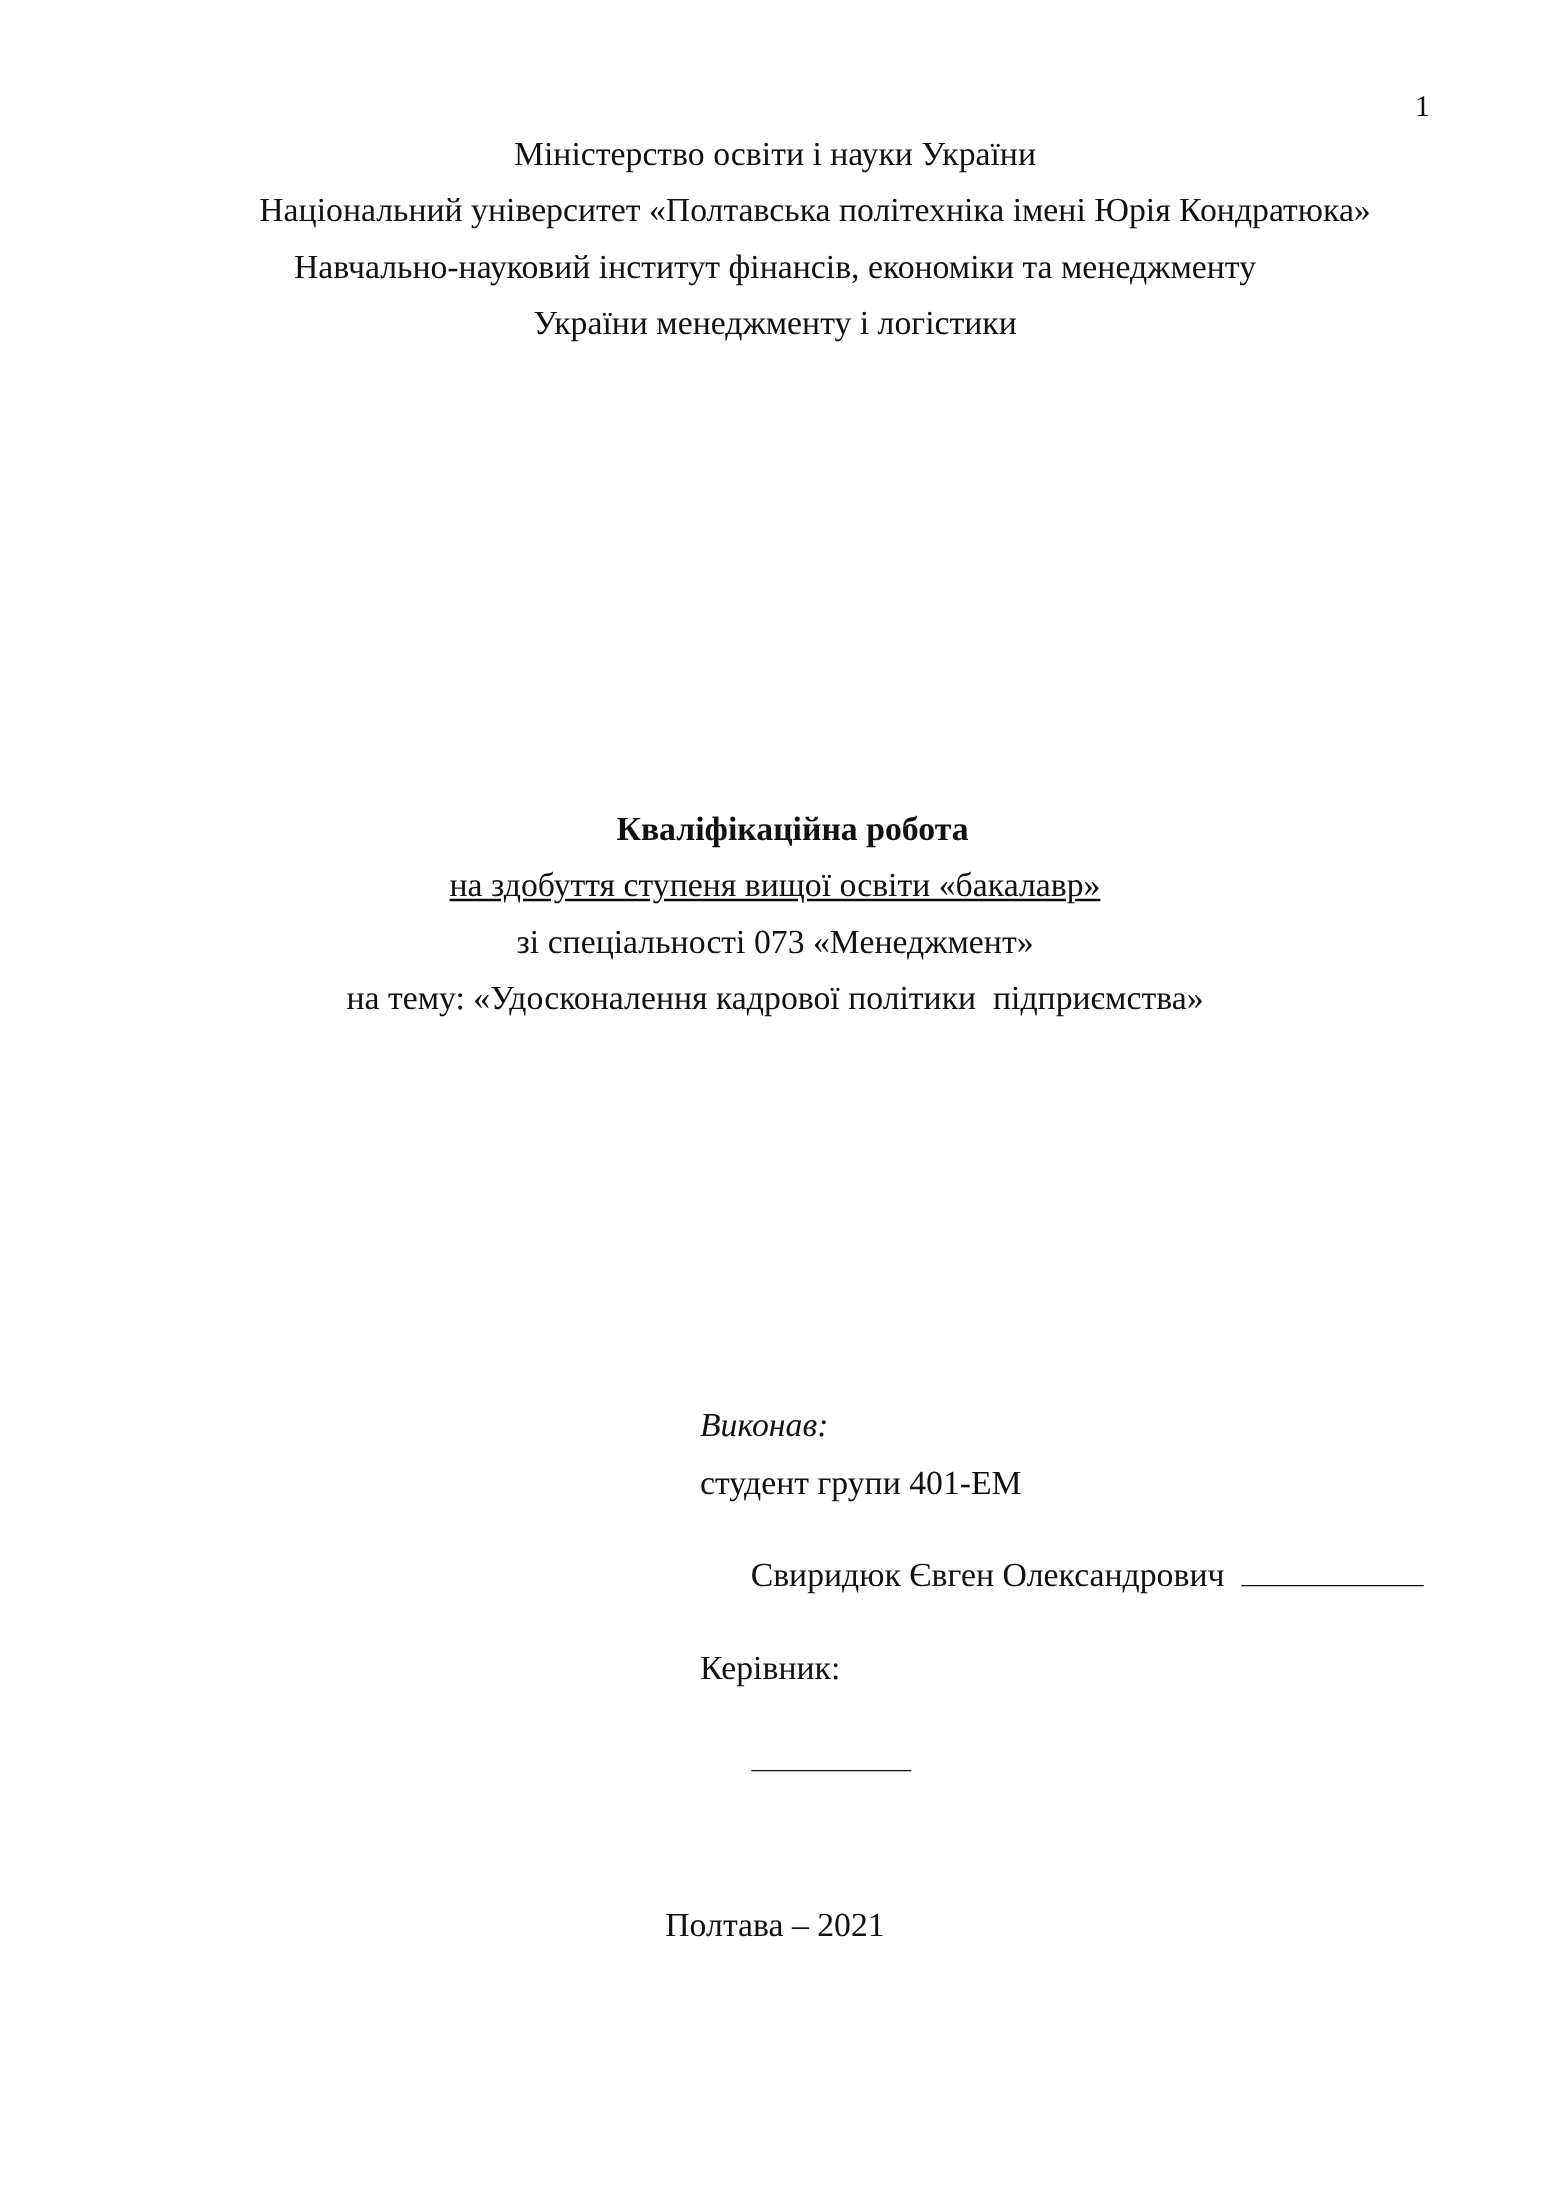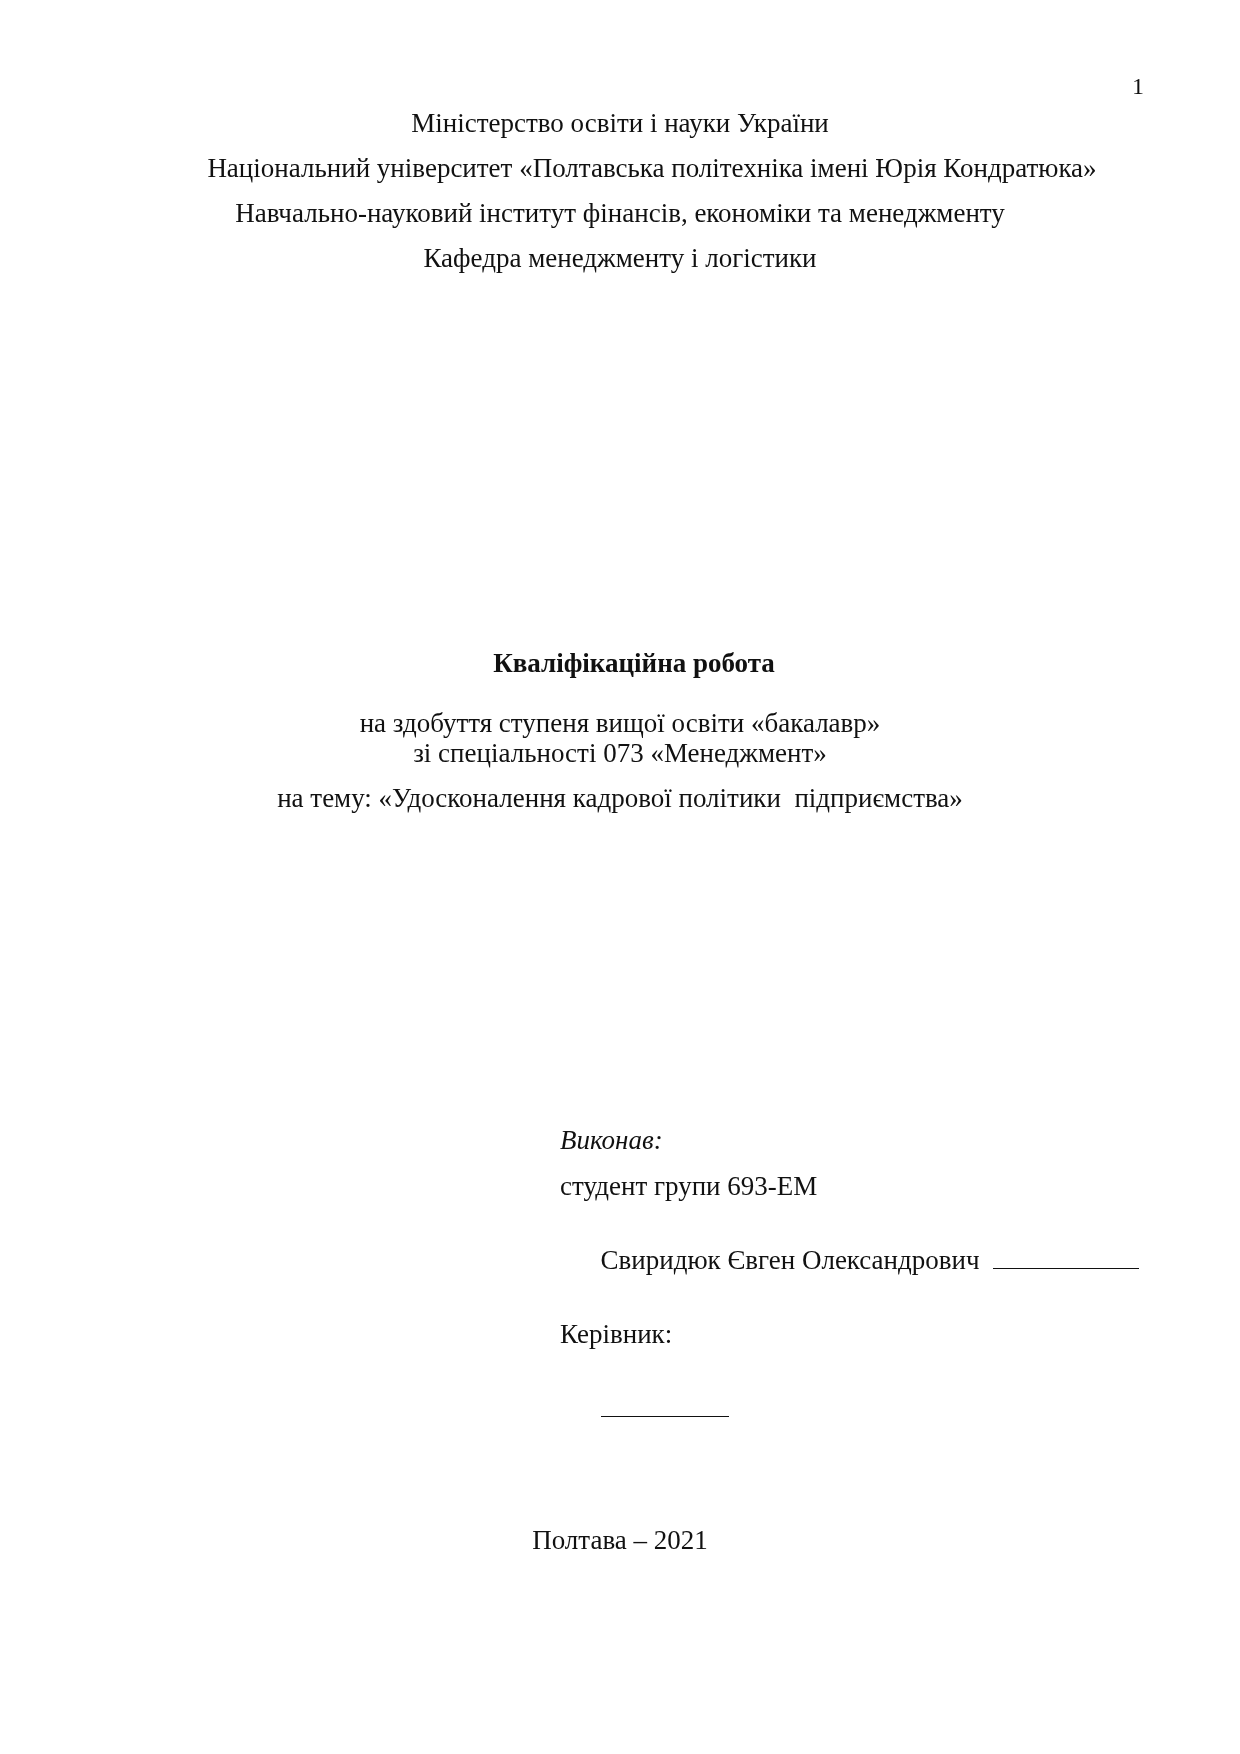--- a/index.html
+++ b/index.html
@@ -52,33 +52,33 @@
 <body>
 
 <div>
 
   <div class="page-number">1</div>
 
   <div>
     <div class="center-line" style="top:110px;">Міністерство освіти і науки України</div>
     <div class="center-line" style="top:155px;padding-left:32px;">Національний університет «Полтавська політехніка імені Юрія Кондратюка»</div>
     <div class="center-line" style="top:200px;">Навчально-науковий інститут фінансів, економіки та менеджменту</div>
-    <div class="center-line" style="top:245px;">Кафедра менеджменту і логістики</div>
+    <div class="center-line" style="top:245px;">України менеджменту і логістики</div>
   </div>
 
   <div>
     <div class="center-line bold" style="top:650px;padding-left:14px;">Кваліфікаційна робота</div>
-    <div class="center-line" style="top:710px;">на здобуття ступеня вищої освіти «бакалавр»</div>
+    <div class="center-line" style="top:695px;text-decoration:underline;">на здобуття ступеня вищої освіти «бакалавр»</div>
     <div class="center-line" style="top:740px;">зі спеціальності 073 «Менеджмент»</div>
     <div class="center-line" style="top:785px;">на тему: «Удосконалення кадрової політики  підприємства»</div>
   </div>
 
   <div>
     <div class="sig-line" style="top:1127px;font-style:italic;">Виконав:</div>
-    <div class="sig-line" style="top:1173px;">студент групи 693-ЕМ</div>
+    <div class="sig-line" style="top:1173px;">студент групи 401-ЕМ</div>
     <div class="sig-line" style="top:1219px;">
       <span>Свиридюк Євген Олександрович  </span><span class="blank" style="width:146px;"></span>
     </div>
   </div>
 
   <div>
     <div class="sig-line" style="top:1321px;">Керівник:</div>
     <div class="sig-line" style="top:1367px;">
       <span class="blank" style="width:128px;"></span>
     </div>

